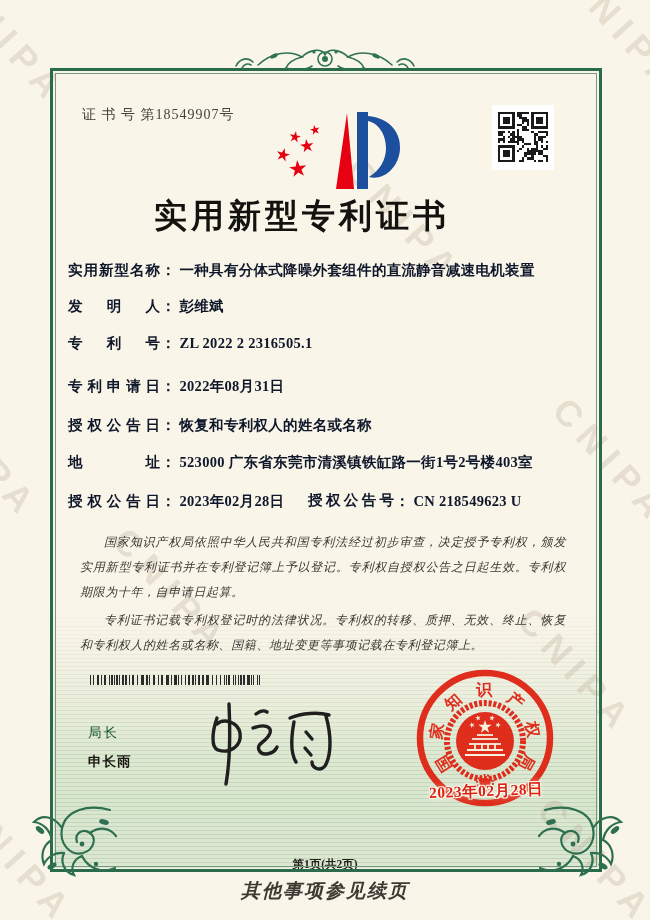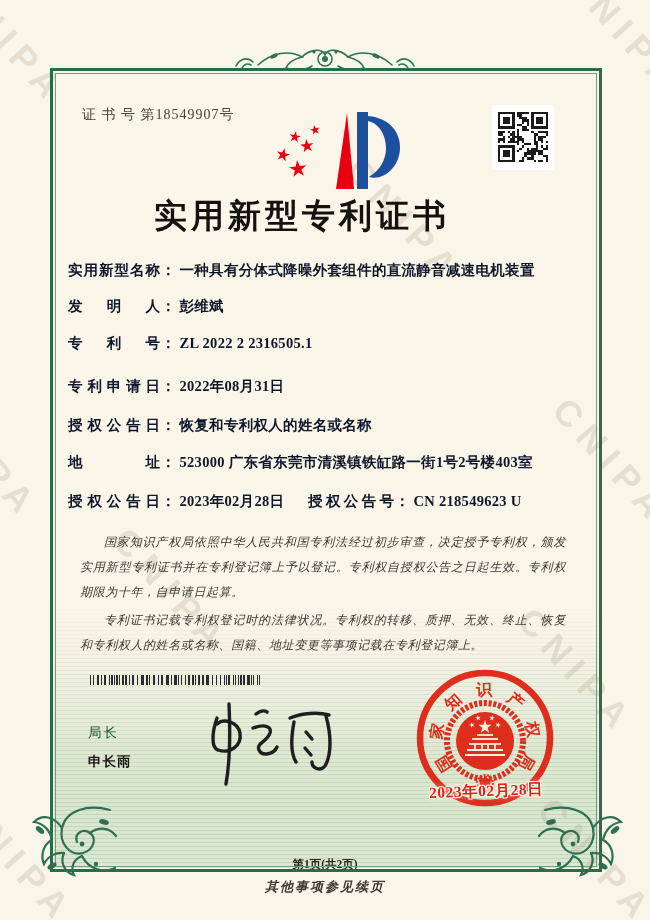--- a/index.html
+++ b/index.html
@@ -38,21 +38,21 @@
     font-size:14px;letter-spacing:1px;color:#44423c;}
   .logo{position:absolute;left:270px;top:106px;z-index:3;}
   .qr-box{position:absolute;left:492px;top:105px;width:62px;height:65px;background:#fff;z-index:3;}
   .qr-box svg{position:absolute;left:6px;top:7px;}
   .title{position:absolute;left:0;top:194px;width:604px;text-align:center;z-index:3;
     font-size:33px;font-weight:700;letter-spacing:4px;color:#14120f;}
   
   .row{position:absolute;left:68px;width:484px;z-index:3;white-space:nowrap;
     font-size:14.5px;font-weight:600;line-height:1.2;color:#0f172a;}
   .flabel{display:inline-block;width:92px;text-align:justify;text-align-last:justify;vertical-align:top;}
-  .flabel.short{width:86px;}
+  .flabel.short{width:86px;font-family:Liberation Mono, monospace;}
   .colon{display:inline-block;margin:0 4px 0 1px;}
   .fval{letter-spacing:.3px;}
   .row.r-name{top:262px;}
   .row.r-inventor{top:298px;}
   .row.r-patno{top:335px;}
   .row.r-filing{top:378px;}
   .row.r-patentee{top:417px;}
   .row.r-address{top:454px;}
   .row.r-grant{top:493px;}
   .pair2{position:absolute;left:240px;top:0;white-space:nowrap;}
@@ -70,21 +70,21 @@
     font-family:"Liberation Sans","DejaVu Sans",sans-serif;font-size:13.5px;font-weight:700;
     letter-spacing:1px;color:#17150f;}
   .signature{position:absolute;left:190px;top:698px;z-index:3;}
   .seal{position:absolute;left:414px;top:667px;z-index:4;opacity:.95;}
   .seal-date{position:absolute;left:405px;top:781px;width:162px;z-index:4;text-align:center;
     font-size:15.5px;font-weight:700;letter-spacing:.5px;color:#dd2313;transform:rotate(-2deg);
     text-shadow:-1px -1px 0 #fbf7ec,1px -1px 0 #fbf7ec,-1px 1px 0 #fbf7ec,1px 1px 0 #fbf7ec,0 0 6px #fbf7ec;}
   .page-no{position:absolute;left:0;top:841px;width:650px;text-align:center;z-index:3;
     font-size:11.5px;font-weight:700;color:#25231d;margin-top:16px;}
   .cont-note{position:absolute;left:0;top:878px;width:650px;text-align:center;z-index:3;
-    font-style:italic;font-size:13px;font-weight:600;letter-spacing:2px;color:#3c3a33;}
+    font-style:italic;font-size:19px;font-weight:600;letter-spacing:2px;color:#3c3a33;}
   svg{display:block;}
 </style>
 </head>
 <body>
 
 <div class="page">
 
   <div class="wm" style="left:-28px;top:-30px">CNIPA</div>
   <div class="wm" style="left:588px;top:-40px">CNIPA</div>
   <div class="wm" style="left:368px;top:150px">CNIPA</div>

